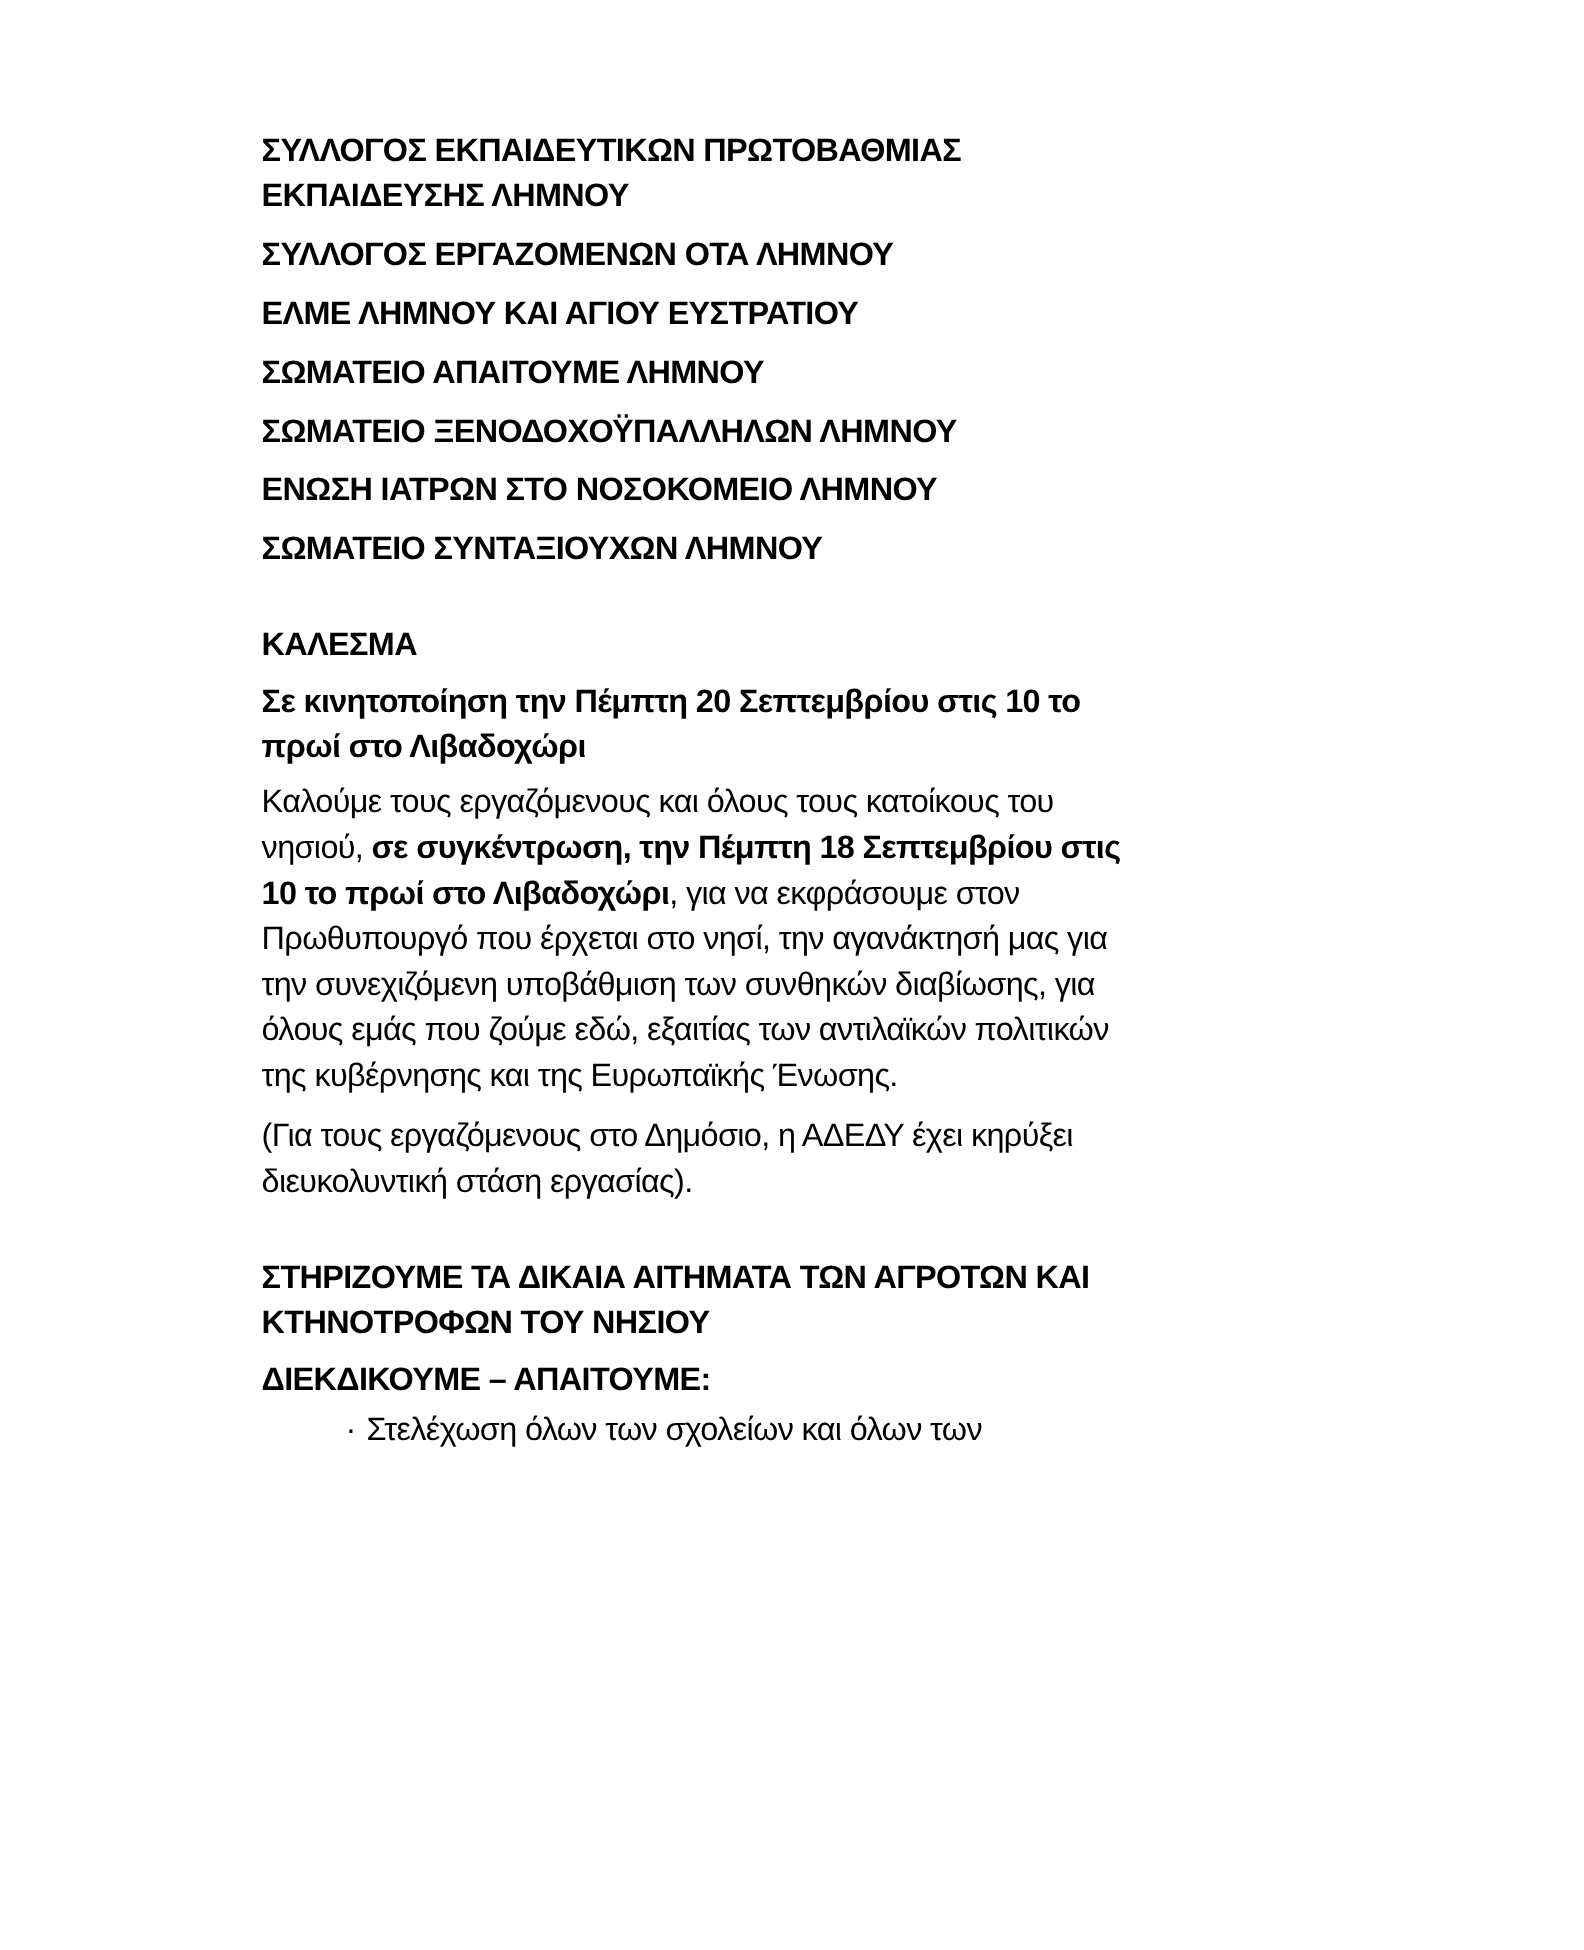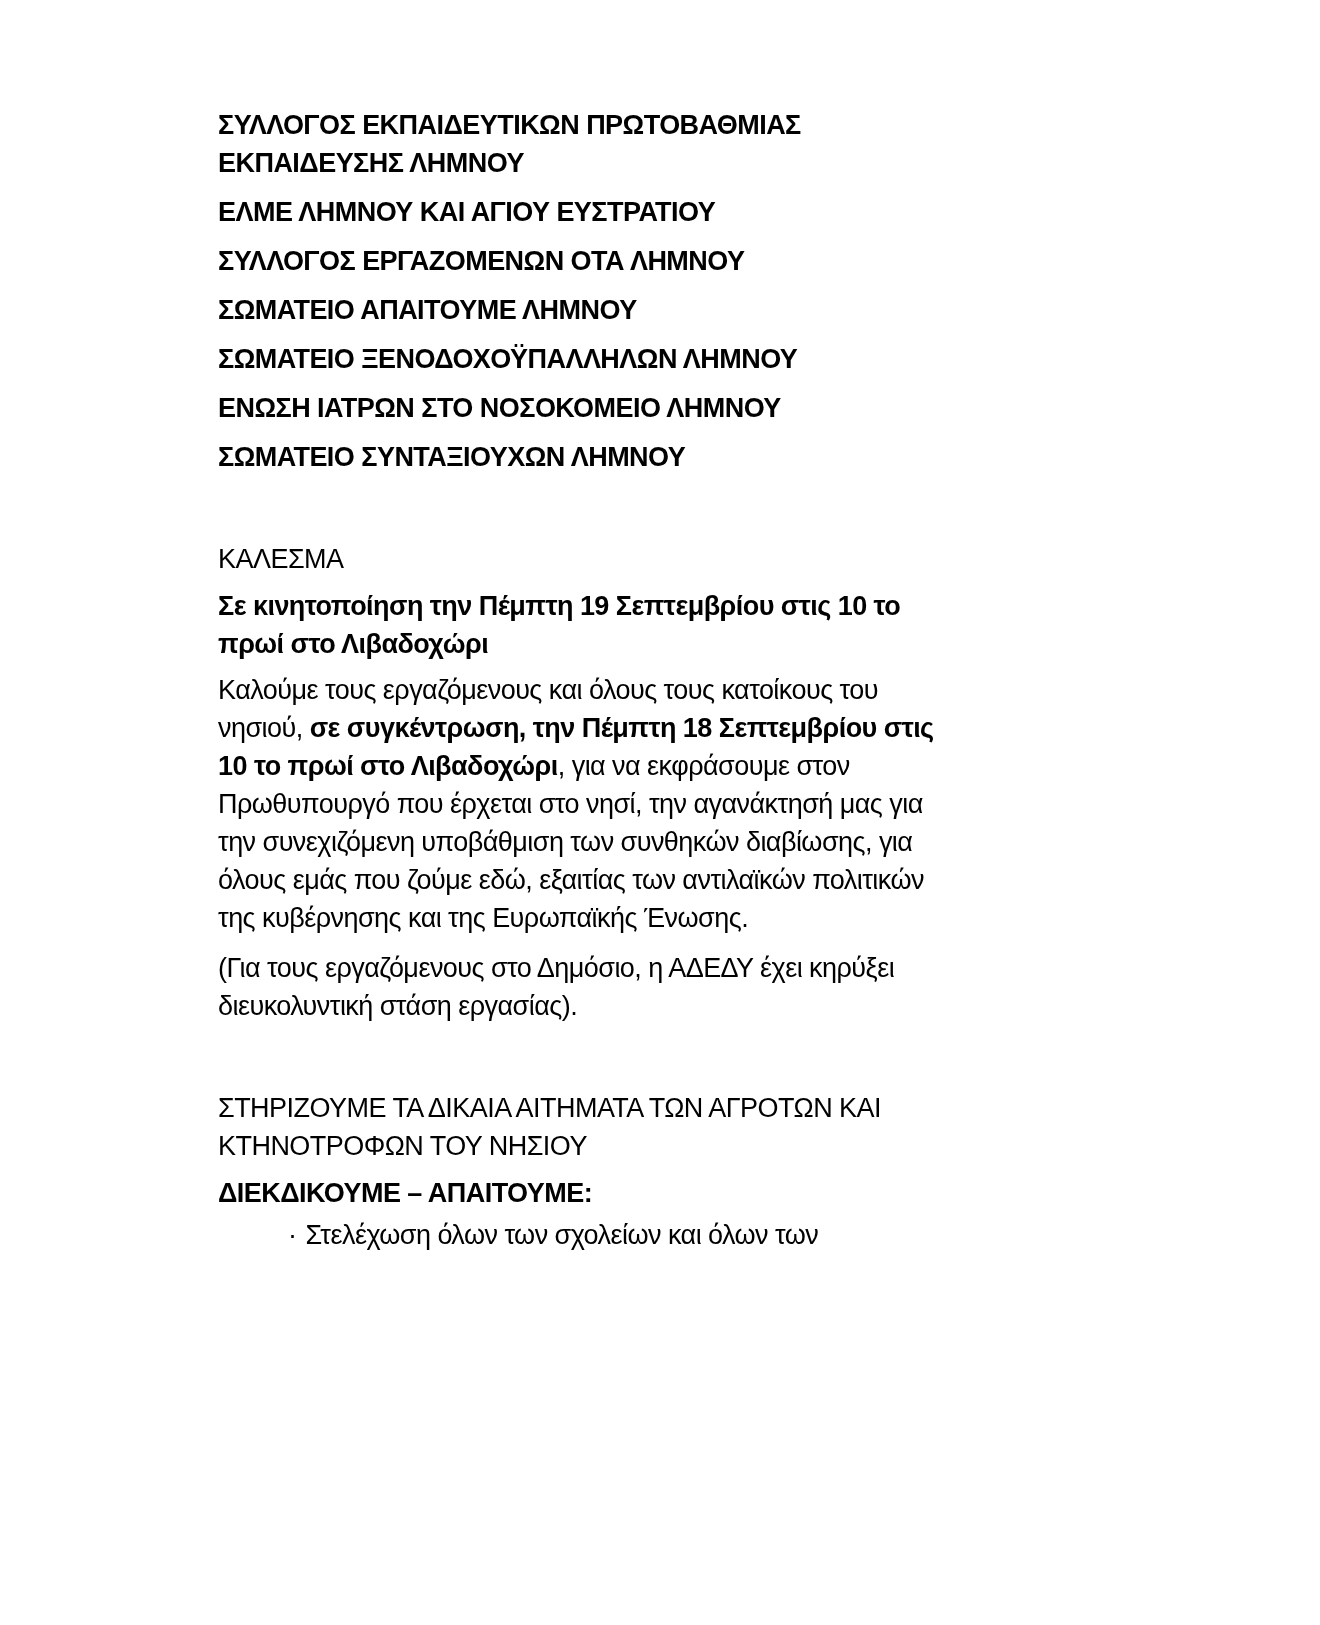--- a/index.html
+++ b/index.html
@@ -26,22 +26,22 @@
     top: 106px;
     width: 736px;
   }
   p { margin: 0; }
   .bold { font-weight: bold; }
   .org {
     font-weight: bold;
     margin-bottom: 11px;
   }
   .section-heading {
-    font-weight: normal;
-    margin-top: 64px;
+    font-weight: bold;
+    margin-top: 42px;
     margin-bottom: 9px;
   }
   .subheading {
     font-weight: bold;
     margin-bottom: 8px;
   }
   .body-para {
     margin-bottom: 12px;
   }
   .demands-heading {
@@ -55,31 +55,31 @@
   .bullet-char { margin-right: 9px; }
 </style>
 </head>
 <body>
 
 <div class="page">
   <div class="content">
 
     <div>
       <p class="org">ΣΥΛΛΟΓΟΣ ΕΚΠΑΙΔΕΥΤΙΚΩΝ ΠΡΩΤΟΒΑΘΜΙΑΣ ΕΚΠΑΙΔΕΥΣΗΣ ΛΗΜΝΟΥ</p>
+      <p class="org">ΣΥΛΛΟΓΟΣ ΕΡΓΑΖΟΜΕΝΩΝ ΟΤΑ ΛΗΜΝΟΥ</p>
       <p class="org">ΕΛΜΕ ΛΗΜΝΟΥ ΚΑΙ ΑΓΙΟΥ ΕΥΣΤΡΑΤΙΟΥ</p>
-      <p class="org">ΣΥΛΛΟΓΟΣ ΕΡΓΑΖΟΜΕΝΩΝ ΟΤΑ ΛΗΜΝΟΥ</p>
       <p class="org">ΣΩΜΑΤΕΙΟ ΑΠΑΙΤΟΥΜΕ ΛΗΜΝΟΥ</p>
       <p class="org">ΣΩΜΑΤΕΙΟ ΞΕΝΟΔΟΧΟΫΠΑΛΛΗΛΩΝ ΛΗΜΝΟΥ</p>
       <p class="org">ΕΝΩΣΗ ΙΑΤΡΩΝ ΣΤΟ ΝΟΣΟΚΟΜΕΙΟ ΛΗΜΝΟΥ</p>
       <p class="org">ΣΩΜΑΤΕΙΟ ΣΥΝΤΑΞΙΟΥΧΩΝ ΛΗΜΝΟΥ</p>
     </div>
 
     <p class="section-heading">ΚΑΛΕΣΜΑ</p>
 
-    <p class="subheading">Σε κινητοποίηση την Πέμπτη 19 Σεπτεμβρίου στις 10 το πρωί στο Λιβαδοχώρι</p>
+    <p class="subheading">Σε κινητοποίηση την Πέμπτη 20 Σεπτεμβρίου στις 10 το πρωί στο Λιβαδοχώρι</p>
 
     <p class="body-para"><span>Καλούμε τους εργαζόμενους και όλους τους κατοίκους του νησιού, </span><span class="bold">σε συγκέντρωση, την Πέμπτη 18 Σεπτεμβρίου στις 10 το πρωί στο Λιβαδοχώρι</span><span>, για να εκφράσουμε στον Πρωθυπουργό που έρχεται στο νησί, την αγανάκτησή μας για την συνεχιζόμενη υποβάθμιση των συνθηκών διαβίωσης, για όλους εμάς που ζούμε εδώ, εξαιτίας των αντιλαϊκών πολιτικών της κυβέρνησης και της Ευρωπαϊκής Ένωσης.</span></p>
 
     <p class="body-para">(Για τους εργαζόμενους στο Δημόσιο, η ΑΔΕΔΥ έχει κηρύξει διευκολυντική στάση εργασίας).</p>
 
     <p class="section-heading">ΣΤΗΡΙΖΟΥΜΕ ΤΑ ΔΙΚΑΙΑ ΑΙΤΗΜΑΤΑ ΤΩΝ ΑΓΡΟΤΩΝ ΚΑΙ ΚΤΗΝΟΤΡΟΦΩΝ ΤΟΥ ΝΗΣΙΟΥ</p>
 
     <p class="demands-heading">ΔΙΕΚΔΙΚΟΥΜΕ – ΑΠΑΙΤΟΥΜΕ:</p>
 
     <div>

